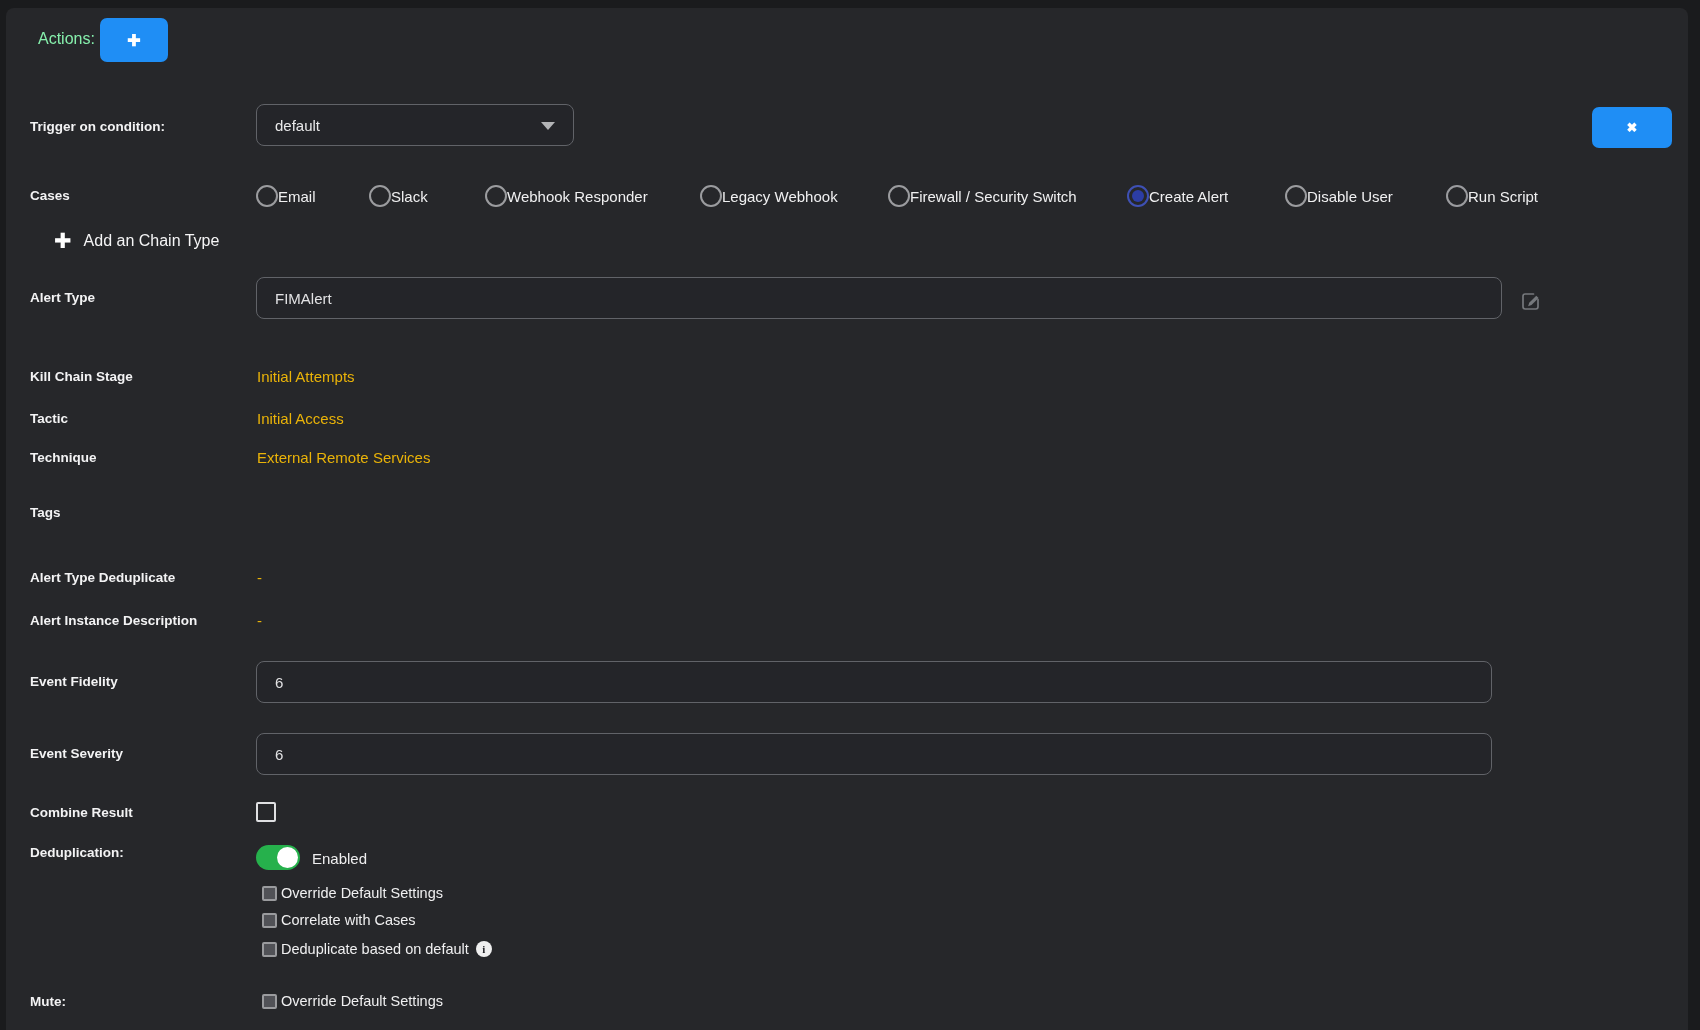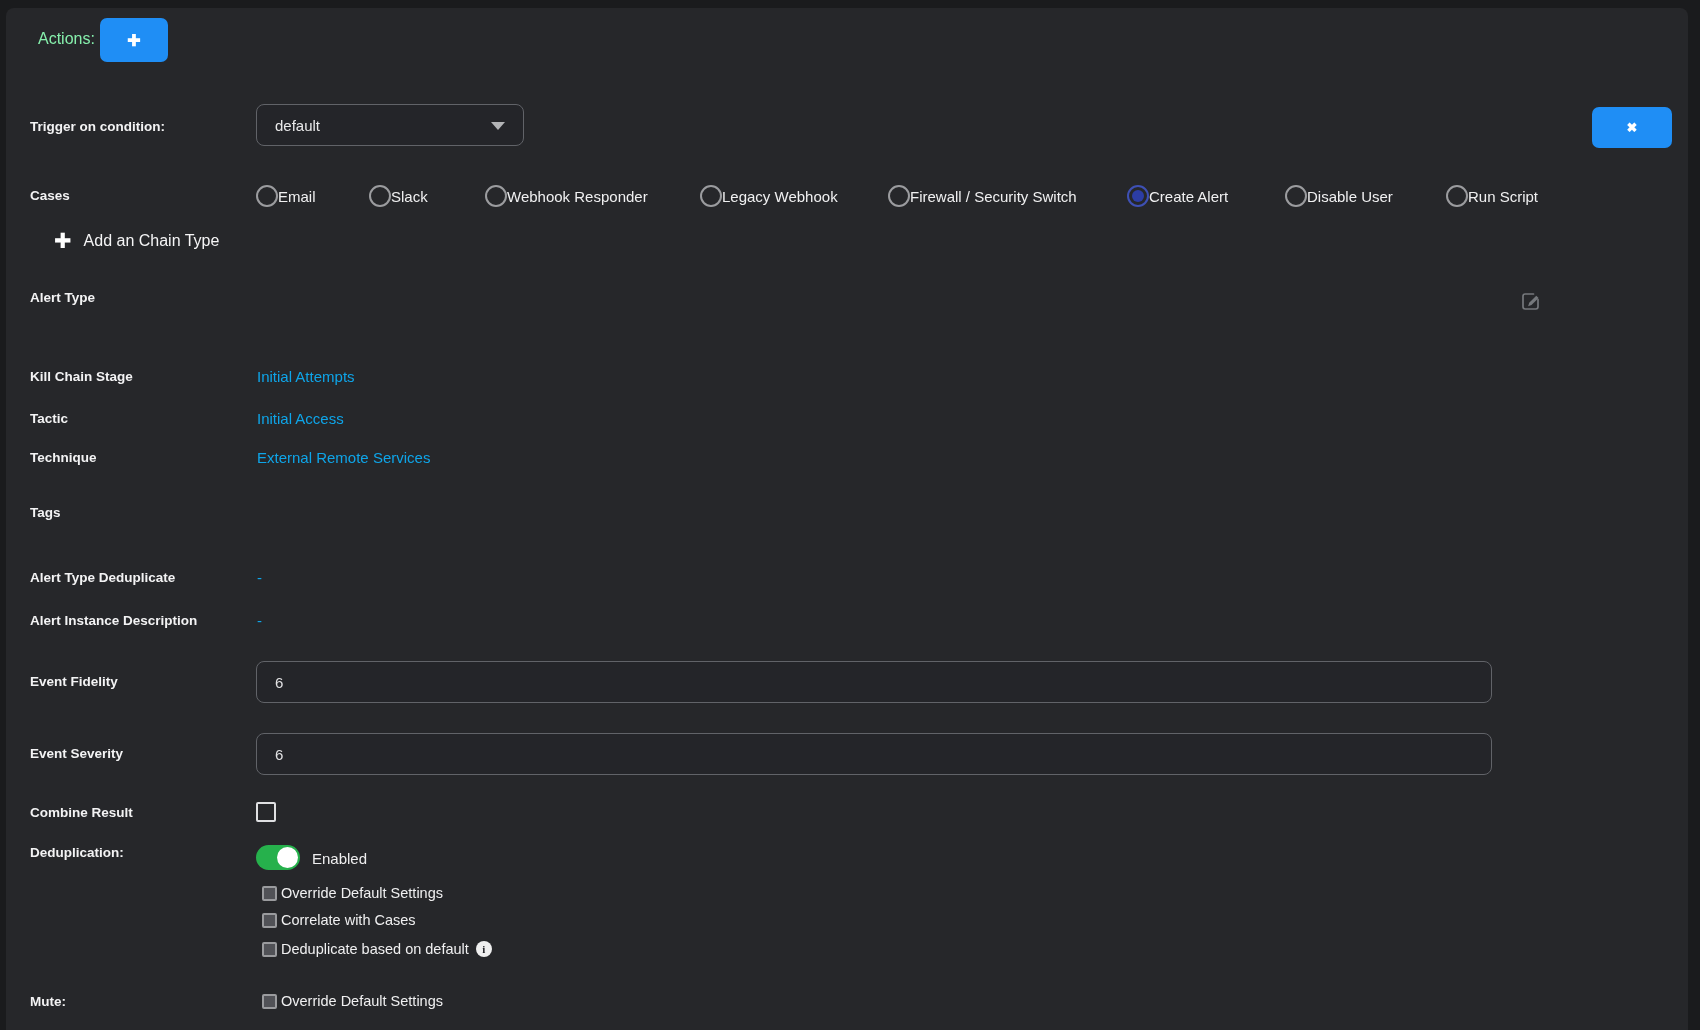--- a/index.html
+++ b/index.html
@@ -15,33 +15,33 @@
     background:#26272a;border-radius:8px 8px 0 0;
   }
   
   .flabel{
     position:absolute;left:30px;
     font-size:13.5px;font-weight:bold;color:#f3f3f4;white-space:nowrap;
   }
   
   .fvalue{
     position:absolute;left:257px;
-    font-size:15px;color:#0ea5e9;white-space:nowrap;
+    font-size:15px;color:#eab308;white-space:nowrap;
   }
   
   .btn-blue{
     position:absolute;background:#1f8ef5;border:none;border-radius:7px;
     color:#ffffff;display:flex;align-items:center;justify-content:center;
     cursor:pointer;
   }
   .btn-add{left:100px;top:18px;width:68px;height:44px;font-size:16px;font-weight:bold;}
   .btn-remove{left:1592px;top:107px;width:80px;height:41px;font-size:13px;font-weight:bold;}
   
   .dropdown{
-    position:absolute;left:256px;top:104px;width:268px;height:42px;
+    position:absolute;left:256px;top:104px;width:318px;height:42px;
     border:1px solid #616368;border-radius:8px;box-sizing:border-box;
     display:flex;align-items:center;cursor:pointer;background:#242529;
   }
   .dropdown .dd-text{margin-left:18px;font-size:15px;color:#e9e9ea;}
   .dd-caret{
     position:absolute;right:18px;top:17px;width:0;height:0;
     border-left:7px solid transparent;border-right:7px solid transparent;
     border-top:8px solid #b3b4b6;
   }
   
@@ -166,20 +166,21 @@
     <span class="radio-circle"></span>
     <span class="radio-label">Run Script</span>
   </div>
 
   <div class="add-link">
     <span class="plus">✚</span>
     <span class="txt">Add an Chain Type</span>
   </div>
 
   <span class="flabel" style="top:290px">Alert Type</span>
+  <input class="tinput" style="top: 277px; width: 1246px;" value="FIMAlert">
   <span class="edit-icon">
     <svg viewBox="0 0 22 22" width="22" height="22">
       <path d="M13.5 4H5.2C3.98 4 3 4.98 3 6.2v10.6C3 18.02 3.98 19 5.2 19h10.6c1.22 0 2.2-.98 2.2-2.2V9.5" fill="none" stroke="#75787c" stroke-width="1.7" stroke-linecap="round"></path>
       <path d="M9.2 12.8l-1.1 3.4 3.4-1.1 7.1-7.1-2.3-2.3z" fill="#75787c"></path>
     </svg>
   </span>
 
   <span class="flabel" style="top:369px">Kill Chain Stage</span>
   <span class="fvalue" style="top:368px">Initial Attempts</span>
 

